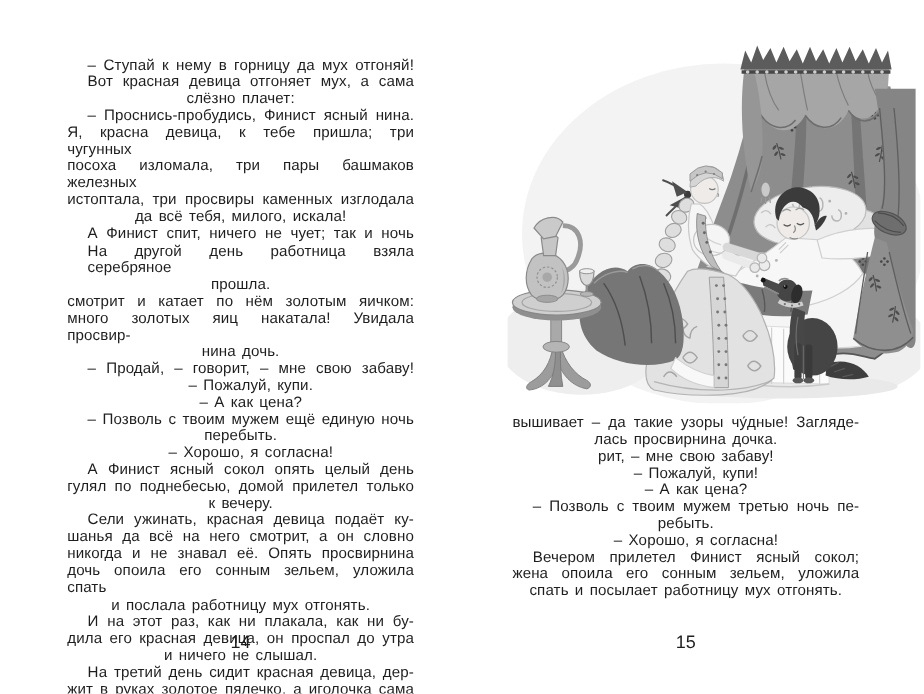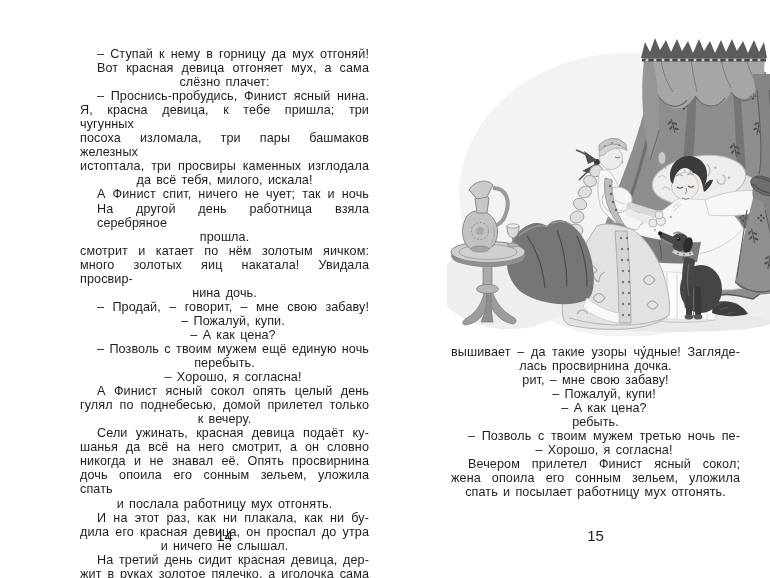--- a/index.html
+++ b/index.html
@@ -1,20 +1,20 @@
 <!DOCTYPE html>
 <html><head>
 <meta charset="utf-8">
 <style>
   html,body{margin:0;padding:0;}
   body{
     width:770px;height:578px;overflow:hidden;background:#ffffff;
     font-family:"Liberation Sans", sans-serif;color:#1e1e1e;position:relative;
   }
-  .spread{position:absolute;inset:0;margin-left:24px;}
+  .spread{position:absolute;inset:0;}
   .text-col{position:absolute;width:289px;}
   #left-text{left:56px;top:47px;}
   #right-text{left:427px;top:345px;}
   .line{
     font-size:12.6px;line-height:14.05px;letter-spacing:0.1px;word-spacing:1.6px;
     white-space:nowrap;overflow:visible;text-align:center;
   }
   .line.just{white-space:normal;text-align:justify;text-align-last:justify;}
   .line.indent{padding-left:17px;}
   .pagenum{
@@ -66,22 +66,22 @@
       <div class="line just">жит в руках золотое пялечко, а иголочка сама</div>
     </div>
   <div id="pagenum-left" class="pagenum">14</div>
 
   <div id="right-text" class="text-col">
       <div class="line just">вышивает – да такие узоры чу́дные! Загляде-</div>
       <div class="line">лась просвирнина дочка.</div>
       <div class="line">рит, – мне свою забаву!</div>
       <div class="line indent">– Пожалуй, купи!</div>
       <div class="line indent">– А как цена?</div>
+      <div class="line indent just">– Позволь с твоим мужем третью ночь пе-</div>
       <div class="line">ребыть.</div>
-      <div class="line indent just">– Позволь с твоим мужем третью ночь пе-</div>
       <div class="line indent">– Хорошо, я согласна!</div>
       <div class="line indent just">Вечером прилетел Финист ясный сокол;</div>
       <div class="line just">жена опоила его сонным зельем, уложила</div>
       <div class="line">спать и посылает работницу мух отгонять.</div>
     </div>
   <div id="pagenum-right" class="pagenum">15</div>
 
   <div class="illustration">
     <svg viewBox="0 0 344 306" xmlns="http://www.w3.org/2000/svg">
       <defs>

